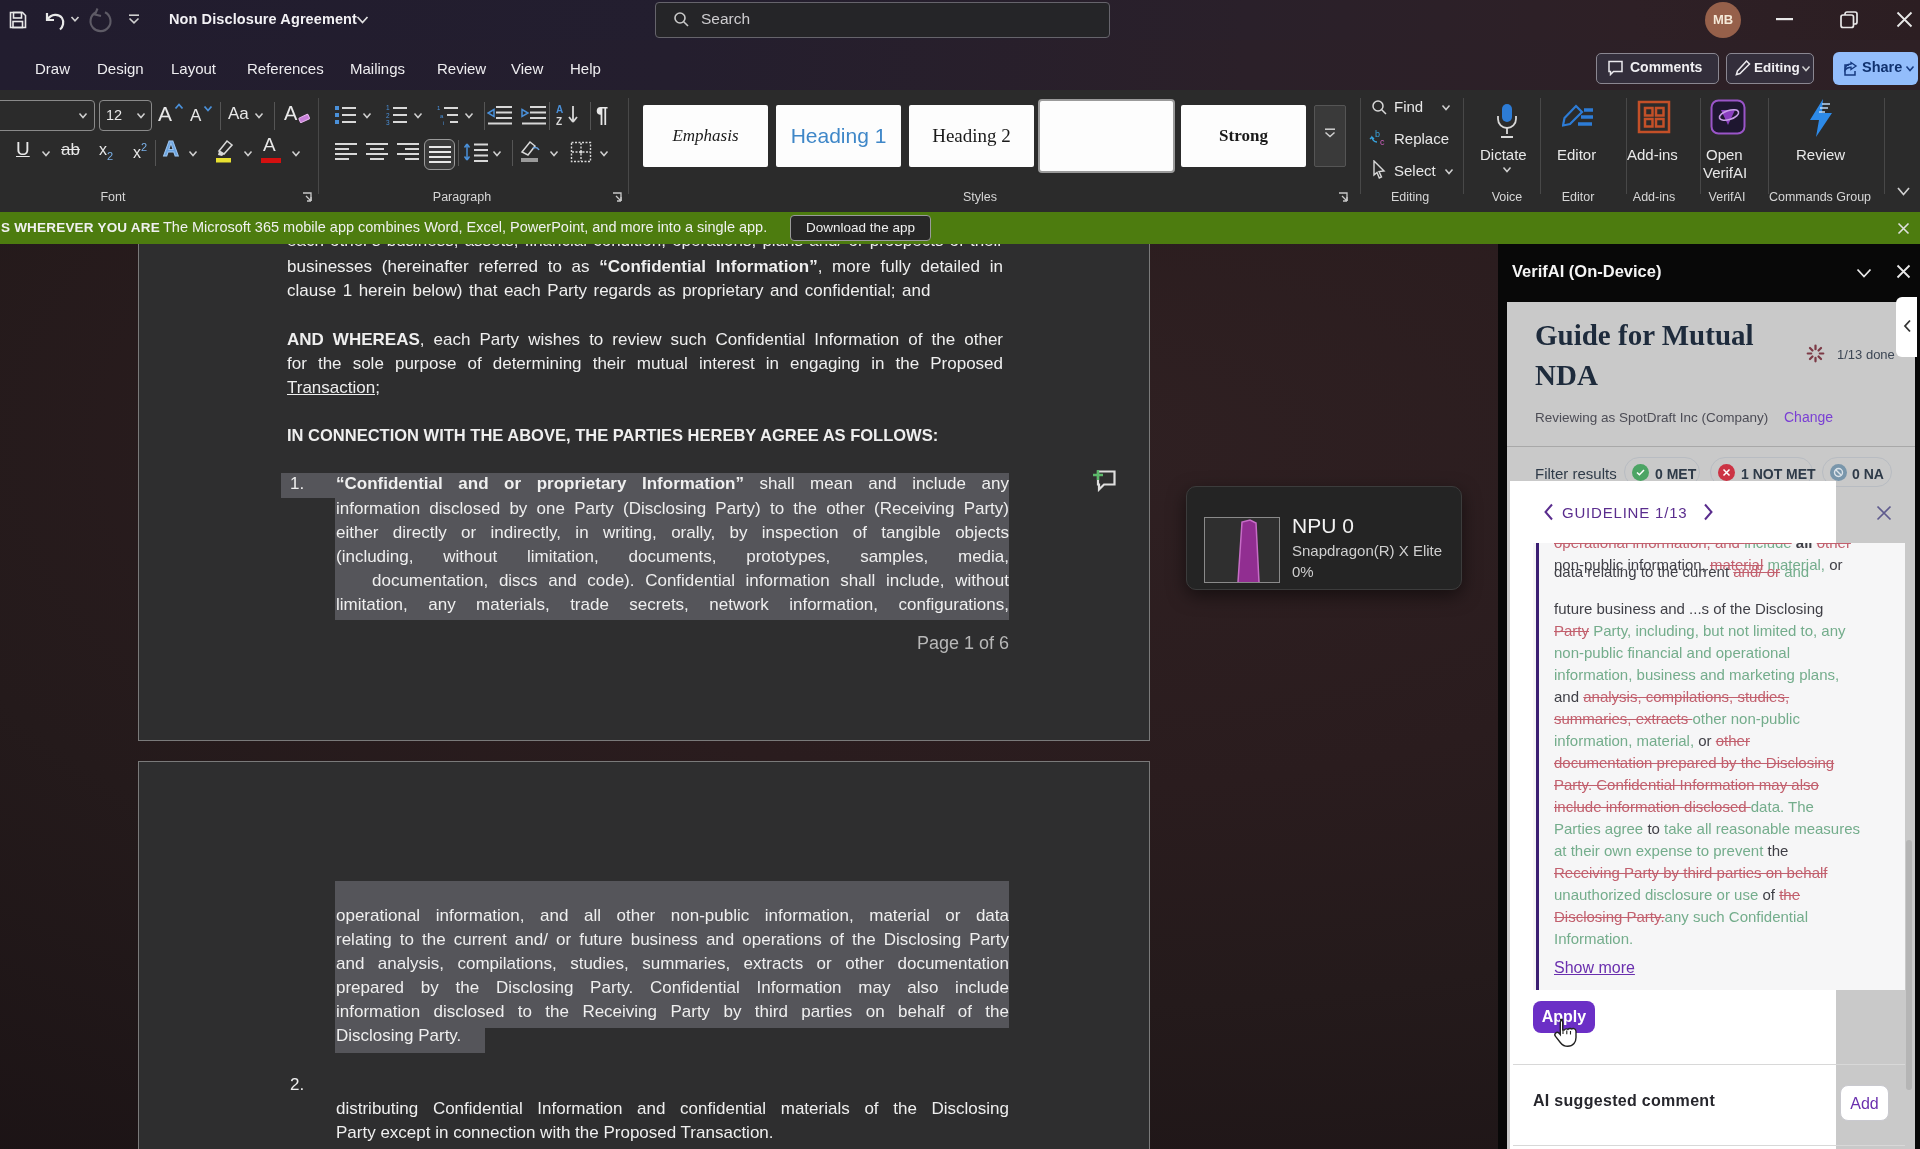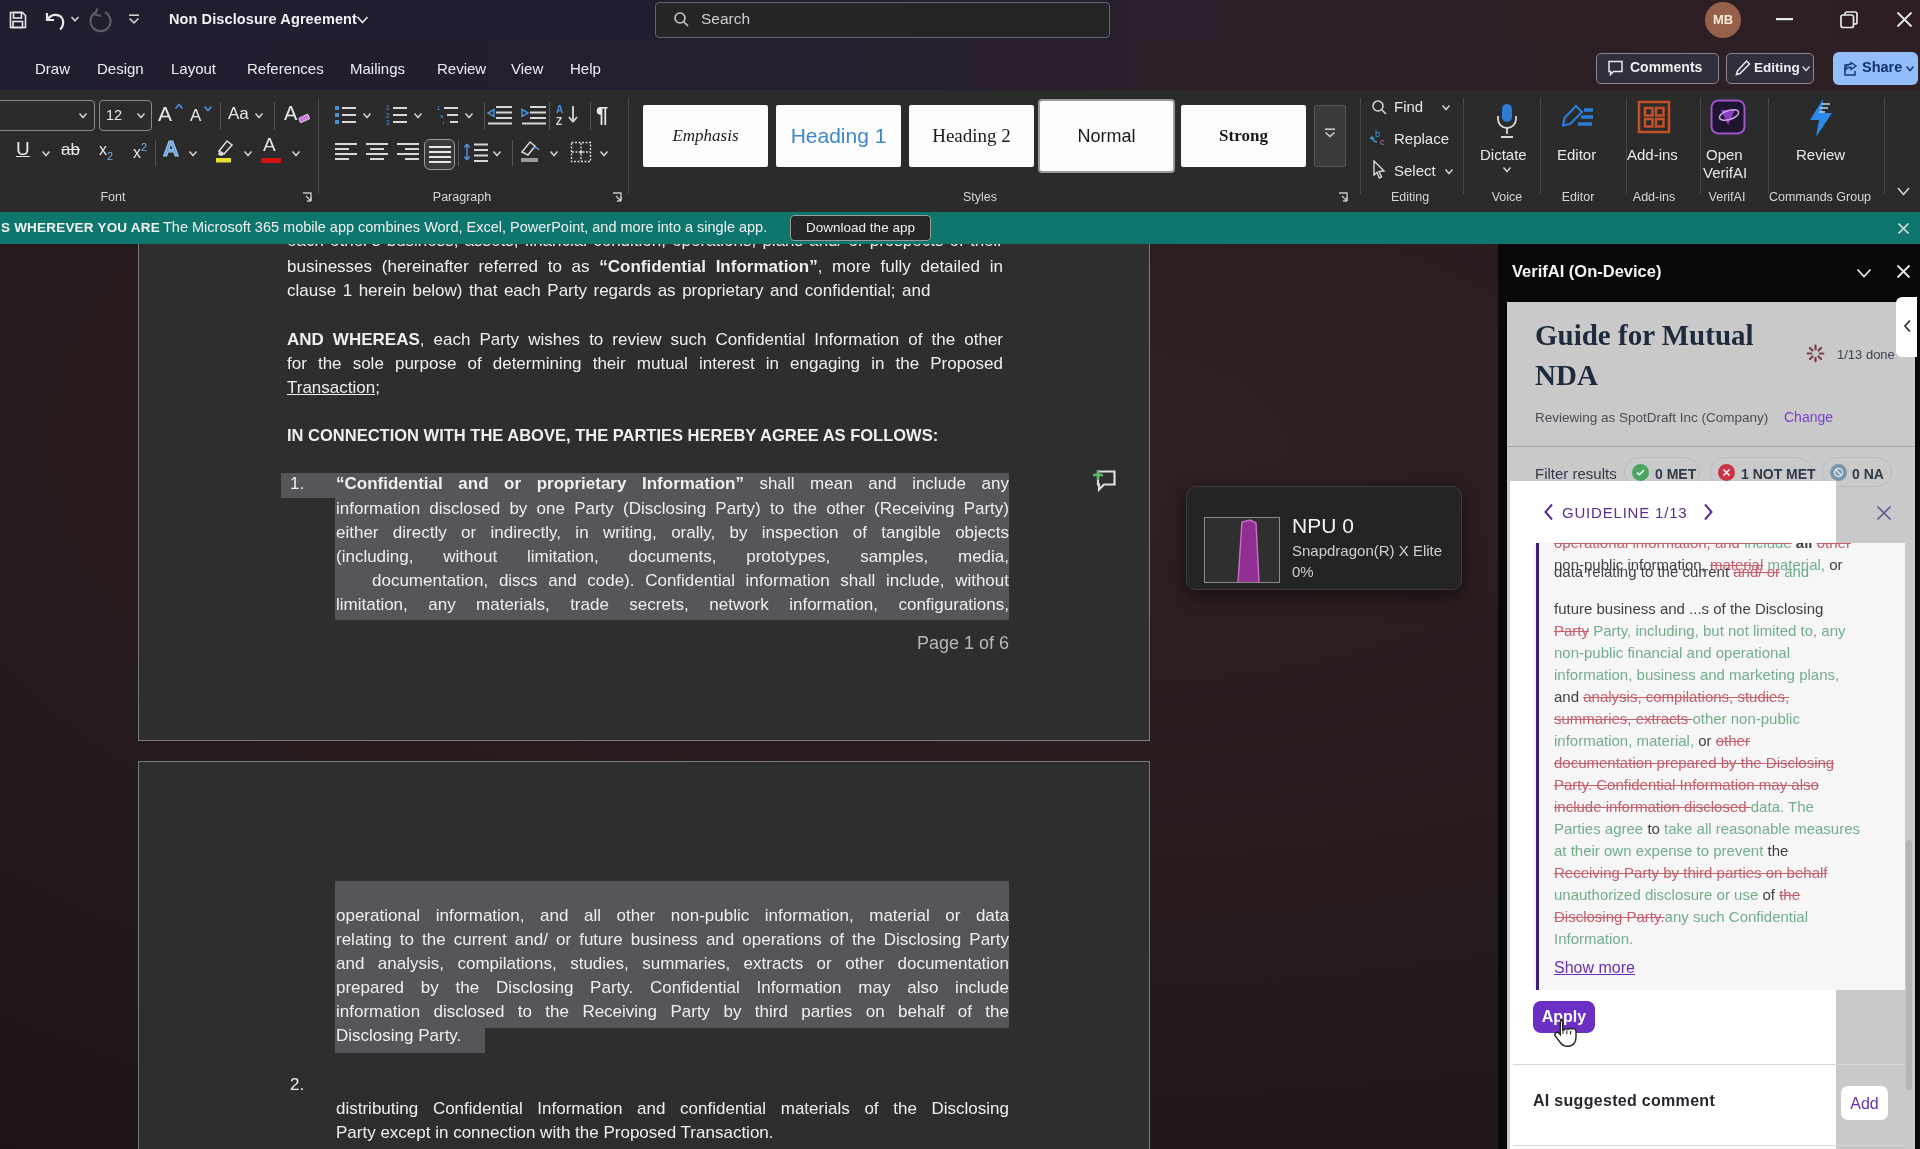--- a/index.html
+++ b/index.html
@@ -14,21 +14,21 @@
     background:linear-gradient(90deg,#221d2f 0%,#241e2e 35%,#2b2029 65%,#2e2025 100%); }
   .menuitem { position:absolute; top:20px; color:#eeedf0; font-size:15px; }
 
   
   #ribbon { left:0; top:90px; width:1920px; height:122px; background:#2b2b2b; }
   .glabel { position:absolute; top:100px; color:#d6d6d6; font-size:12.5px; width:200px; text-align:center; }
   .vsep { position:absolute; top:8px; height:96px; width:1px; background:#484848; }
   .vsep2 { position:absolute; width:1px; background:#555; }
 
   
-  #banner { left:0; top:212px; width:1920px; height:32px; background:#0f766e; color:#f0f0f0; z-index:20; }
+  #banner { left:0; top:212px; width:1920px; height:32px; background:#4d7c0f; color:#f0f0f0; z-index:20; }
   #canvas { z-index:1; } .page { z-index:2; } #panel { z-index:30; }
 
   
   #canvas { left:0; top:244px; width:1498px; height:905px;
     background:radial-gradient(130% 100% at 72% 22%, #2f2022 0%, #2a1c1e 38%, #241a1b 62%, #1b1315 100%); }
   .page { position:absolute; left:138px; width:1012px; background:#2e2e2f; border:1px solid #7a7a7a; }
   #page1 { top:230px; height:511px; border-top:none; }
   #page2 { top:761px; height:388px; border-bottom:none; }
 
   .docline { position:absolute; left:148px; width:716px; color:#efefef; font-size:17px; height:25px;
@@ -296,21 +296,20 @@
     </svg>
   <div class="vsep" style="left:628px;"></div>
 
   <div class="abs" style="left:643px;top:15px;width:125px;height:62px;background:#fdfdfd;border-radius:2px;"></div>
   <div class="abs" style="left:643px;top:15px;width:125px;height:62px;color:#1a1a1a;font-size:17px;font-style:italic;font-family:'Liberation Serif',serif;text-align:center;line-height:62px;">Emphasis</div>
   <div class="abs" style="left:776px;top:15px;width:125px;height:62px;background:#fdfdfd;border-radius:2px;"></div>
   <div class="abs" style="left:776px;top:15px;width:125px;height:62px;color:#3f87c8;font-size:21px;text-align:center;line-height:62px;font-weight:400;">Heading 1</div>
   <div class="abs" style="left:909px;top:15px;width:125px;height:62px;background:#fdfdfd;border-radius:2px;"></div>
   <div class="abs" style="left:909px;top:15px;width:125px;height:62px;color:#1a1a1a;font-size:19px;font-family:'Liberation Serif',serif;text-align:center;line-height:62px;">Heading 2</div>
   <div class="abs" style="left:1040px;top:11px;width:133px;height:70px;background:#fdfdfd;border-radius:2px;box-shadow:0 0 0 2px #9a9a9a, 0 0 0 4px #2b2b2b;"></div>
-  <div class="abs" style="left:1040px;top:11px;width:133px;height:70px;color:#1a1a1a;font-size:18px;text-align:center;line-height:70px;">Normal</div>
   <div class="abs" style="left:1181px;top:15px;width:125px;height:62px;background:#fdfdfd;border-radius:2px;"></div>
   <div class="abs" style="left:1181px;top:15px;width:125px;height:62px;color:#1a1a1a;font-size:17px;font-weight:bold;font-family:'Liberation Serif',serif;text-align:center;line-height:62px;">Strong</div>
 
   <div class="abs" style="left:1314px;top:15px;width:32px;height:62px;background:#3a3a3a;border:1px solid #555;border-radius:2px;"></div>
   <svg class="abs" style="left:1324px;top:38px" width="12" height="11" viewBox="0 0 12 11">
       <path d="M1 1.2 h10" stroke="#d0d0d0" stroke-width="1.5"></path>
       <path d="M1.5 4.5 L6 8.5 L10.5 4.5" fill="none" stroke="#d0d0d0" stroke-width="1.5"></path>
     </svg>
   <div class="glabel" style="left:880px;">Styles</div>
   <svg class="abs" style="left:1337px;top:101px" width="12" height="12" viewBox="0 0 12 12">

